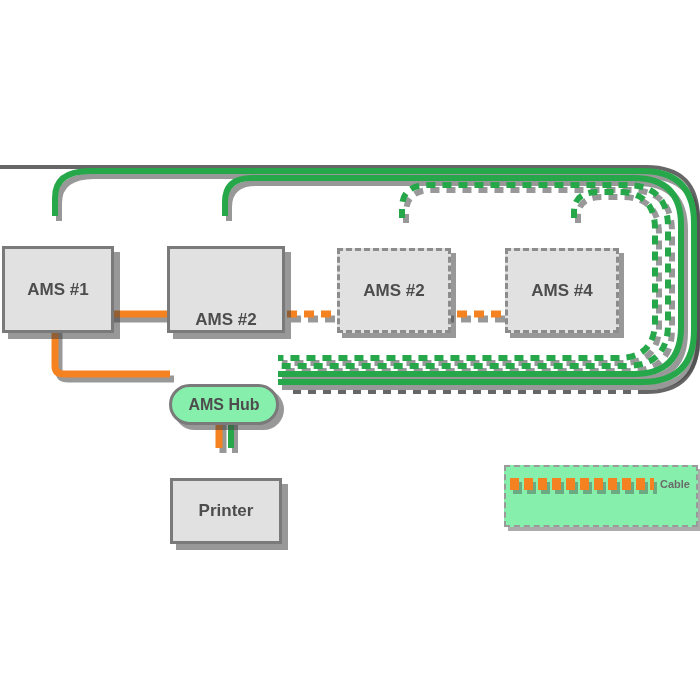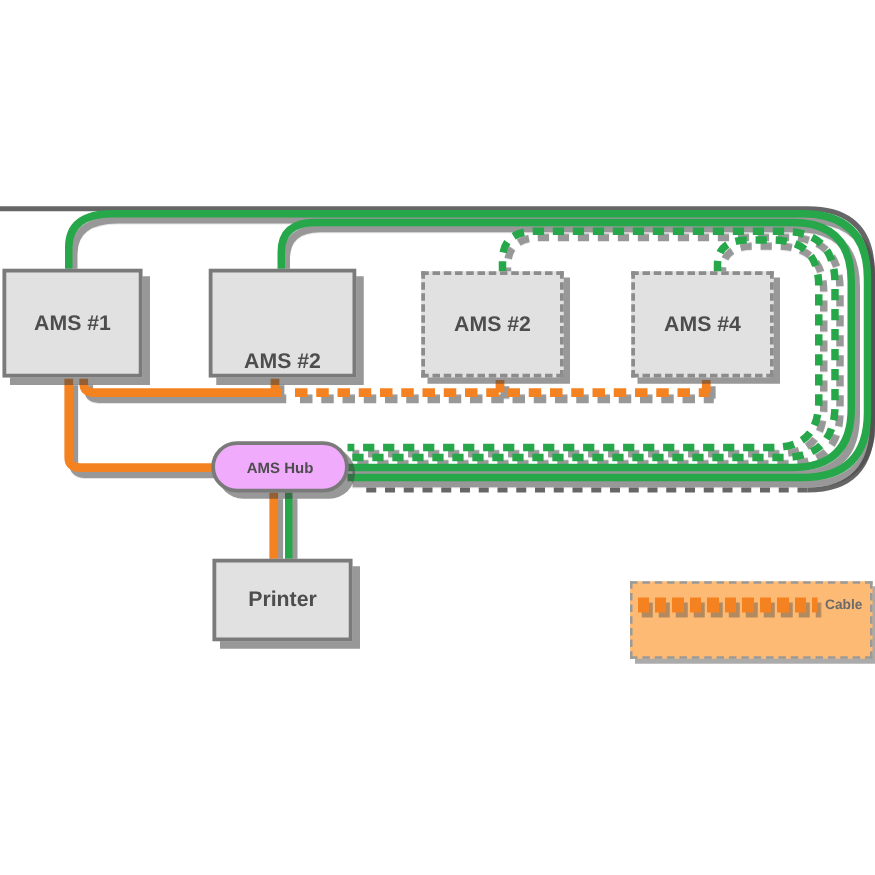--- a/index.html
+++ b/index.html
@@ -35,40 +35,41 @@
   
   .node{
     position:absolute;
     background:var(--box-fill);
     border:3px solid var(--box-border);
     box-shadow:6px 6px 0 var(--shadow);
     display:flex;align-items:center;justify-content:center;
     color:var(--label-c);
     font-weight:bold;
     font-size:17px;
+    margin-top:31px;
   }
   .node.optional{border-style:dashed;border-color:#8c8c8c;box-shadow:5px 5px 0 var(--shadow);}
   .node.pill{
     border-radius:22px;
-    font-size:12px;
+    font-size:16px;
     box-shadow:5px 5px 0 var(--shadow);
-    background:#f0abfc;
+    background:#86efac;
   }
   #node-ams1{left:2px;top:215px;width:112px;height:87px;}
   #node-ams2{left:167px;top:215px;width:118px;height:87px;align-items:flex-end;}
   #node-ams3{left:337px;top:217px;width:114px;height:85px;}
   #node-ams4{left:505px;top:217px;width:114px;height:85px;}
   #node-hub{left:169px;top:353px;width:110px;height:41px;}
   #node-printer{left:170px;top:447px;width:112px;height:66px;}
 
   
   .legend{
     position:absolute;
     left:504px;top:465px;width:194px;height:62px;
-    background:#fdba74;
+    background:#86efac;
     border:2px dashed #9a9a9a;
     box-shadow:4px 4px 0 rgba(68,68,68,0.45);
     padding:9px 0 0 4px;
   }
   .legend-row{display:flex;align-items:center;height:16px;margin-bottom:6px;}
   .legend-swatch{
     height:12px;
     filter:drop-shadow(3px 4px 0 rgba(68,68,68,0.4));
     flex:none;
   }

